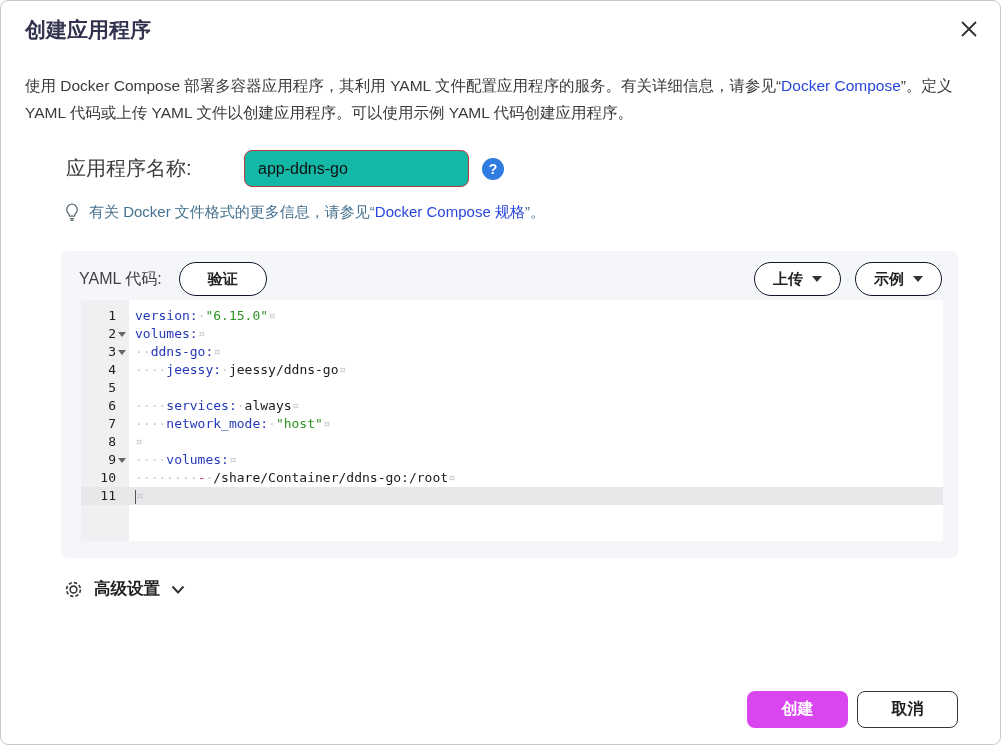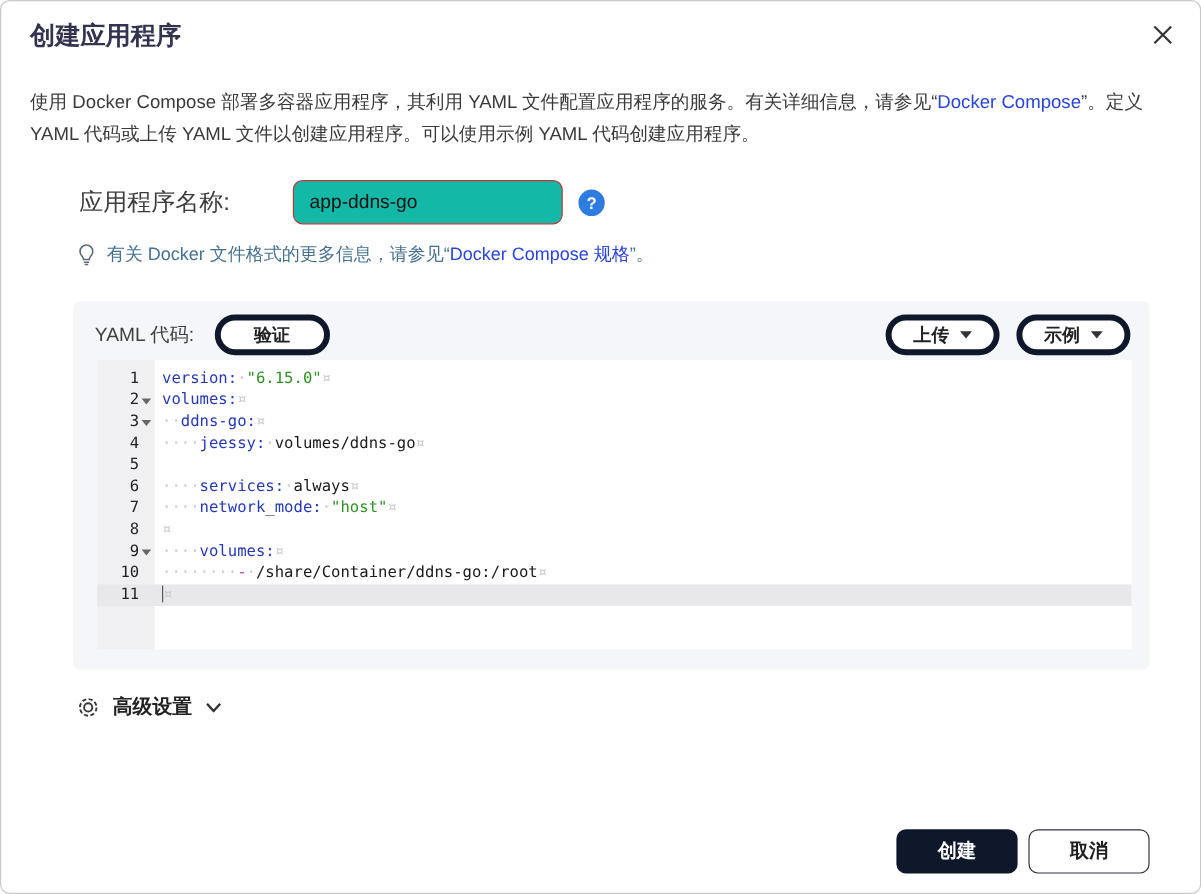--- a/index.html
+++ b/index.html
@@ -15,21 +15,21 @@
   .form-row{position:absolute;left:65px;top:149px;height:37px;display:flex;align-items:center;}
   .form-label{width:178px;font-size:20px;color:#3c3c3c;}
   .name-input{width:225px;height:37px;box-sizing:border-box;border:1.5px solid #bf3a3a;border-radius:8px;padding:0 13px;font-size:16px;color:#111;font-family:"Liberation Sans",sans-serif;outline:none;background:#14b8a6;}
   .help-circle{width:22px;height:22px;border-radius:50%;background:#2e7ce0;color:#fff;font-size:14px;font-weight:700;display:flex;align-items:center;justify-content:center;margin-left:13px;cursor:pointer;}
 
   .tip-row{position:absolute;left:64px;top:202px;display:flex;align-items:center;gap:10px;font-size:15px;color:#45718f;}
 
   .yaml-box{position:absolute;left:60px;top:250px;width:897px;height:307px;background:#f5f6f9;border-radius:6px;}
   .yaml-header{display:flex;align-items:center;padding:11px 16px 0 18px;}
   .yaml-label{font-size:16px;color:#414141;}
-  .pill{height:34px;border:5px solid #0f172a;border-radius:17px;background:#fff;display:inline-flex;align-items:center;justify-content:center;font-size:15px;font-weight:700;color:#222;padding:0 28px;cursor:pointer;font-family:"Liberation Sans",sans-serif;}
+  .pill{height:34px;border:1px solid #0f172a;border-radius:17px;background:#fff;display:inline-flex;align-items:center;justify-content:center;font-size:15px;font-weight:700;color:#222;padding:0 28px;cursor:pointer;font-family:"Liberation Sans",sans-serif;}
   .pill.drop{padding:0 18px;gap:9px;}
   .caret-down{width:0;height:0;border-left:5px solid transparent;border-right:5px solid transparent;border-top:6px solid #333;}
   .pill.validate{margin-left:17px;}
   .header-spacer{flex:1;}
   .pill.upload{margin-right:14px;}
 
   .editor{position:absolute;left:20px;top:49px;width:862px;height:241px;background:#fff;font-family:"DejaVu Sans Mono",monospace;font-size:13px;line-height:18px;cursor:text;}
   .gutter-col{position:absolute;left:0;top:0;bottom:0;width:48px;background:#f0f0f2;}
   .rows{position:absolute;left:0;right:0;top:7px;}
   .cm-row{display:flex;height:18px;}
@@ -42,21 +42,21 @@
   .tk-plain{color:#1a1a1a;}
   .tk-ws{color:#c7c7d2;}
   .tk-eol{color:#c7c7d2;}
   .tk-dash{color:#d0418c;}
   .tk-cursor{display:inline-block;width:0;height:14px;border-left:1.2px solid #555;vertical-align:middle;}
 
   .advanced{position:absolute;left:63px;top:577px;display:flex;align-items:center;gap:11px;cursor:pointer;}
   .advanced-label{font-size:16.5px;font-weight:700;color:#222;}
 
   .btn{position:absolute;top:690px;width:101px;height:37px;border-radius:8px;font-size:16px;font-weight:700;display:flex;align-items:center;justify-content:center;cursor:pointer;font-family:"Liberation Sans",sans-serif;box-sizing:border-box;}
-  .btn.create{left:746px;background:#0f172a;color:#fff;border:none;}
+  .btn.create{left:746px;background:#d946ef;color:#fff;border:none;}
   .btn.cancel{left:856px;background:#fff;color:#1d1d1d;border:1.5px solid #33333f;}
 </style>
 </head>
 <body>
 
 <div class="dialog">
 
   <div class="title">创建应用程序</div>
 
   <button class="close-btn">
@@ -107,21 +107,21 @@
           <div class="cm-row">
             <span class="g">2<span class="fold"></span></span>
             <span class="code"><span class="tk-key">volumes:</span><span class="tk-eol">¤</span></span>
           </div>
           <div class="cm-row">
             <span class="g">3<span class="fold"></span></span>
             <span class="code"><span class="tk-ws">··</span><span class="tk-key">ddns-go:</span><span class="tk-eol">¤</span></span>
           </div>
           <div class="cm-row">
             <span class="g">4</span>
-            <span class="code"><span class="tk-ws">····</span><span class="tk-key">jeessy:</span><span class="tk-ws">·</span><span class="tk-plain">volumes/ddns-go</span><span class="tk-eol">¤</span></span>
+            <span class="code"><span class="tk-ws">····</span><span class="tk-key">jeessy:</span><span class="tk-ws">·</span><span class="tk-plain">jeessy/ddns-go</span><span class="tk-eol">¤</span></span>
           </div>
           <div class="cm-row">
             <span class="g">5</span>
           </div>
           <div class="cm-row">
             <span class="g">6</span>
             <span class="code"><span class="tk-ws">····</span><span class="tk-key">services:</span><span class="tk-ws">·</span><span class="tk-plain">always</span><span class="tk-eol">¤</span></span>
           </div>
           <div class="cm-row">
             <span class="g">7</span>

